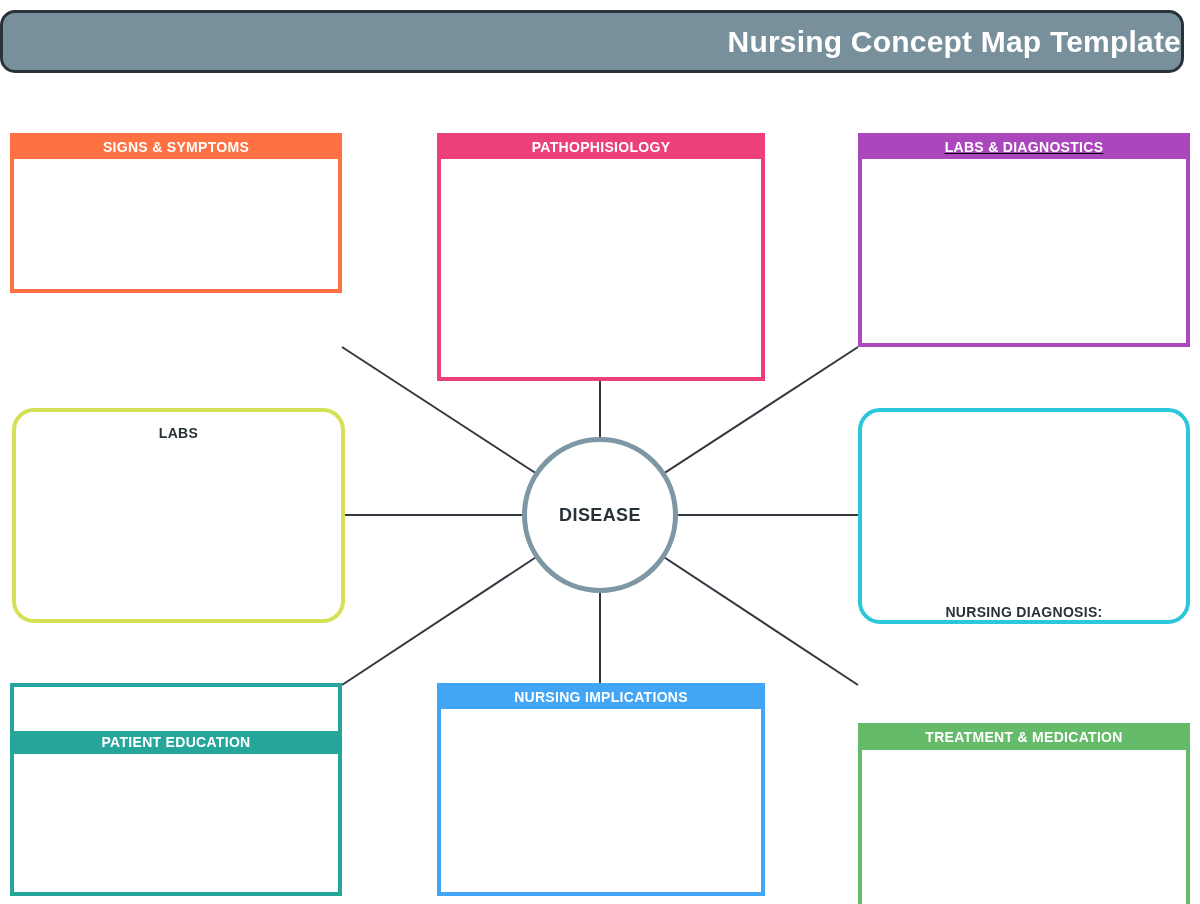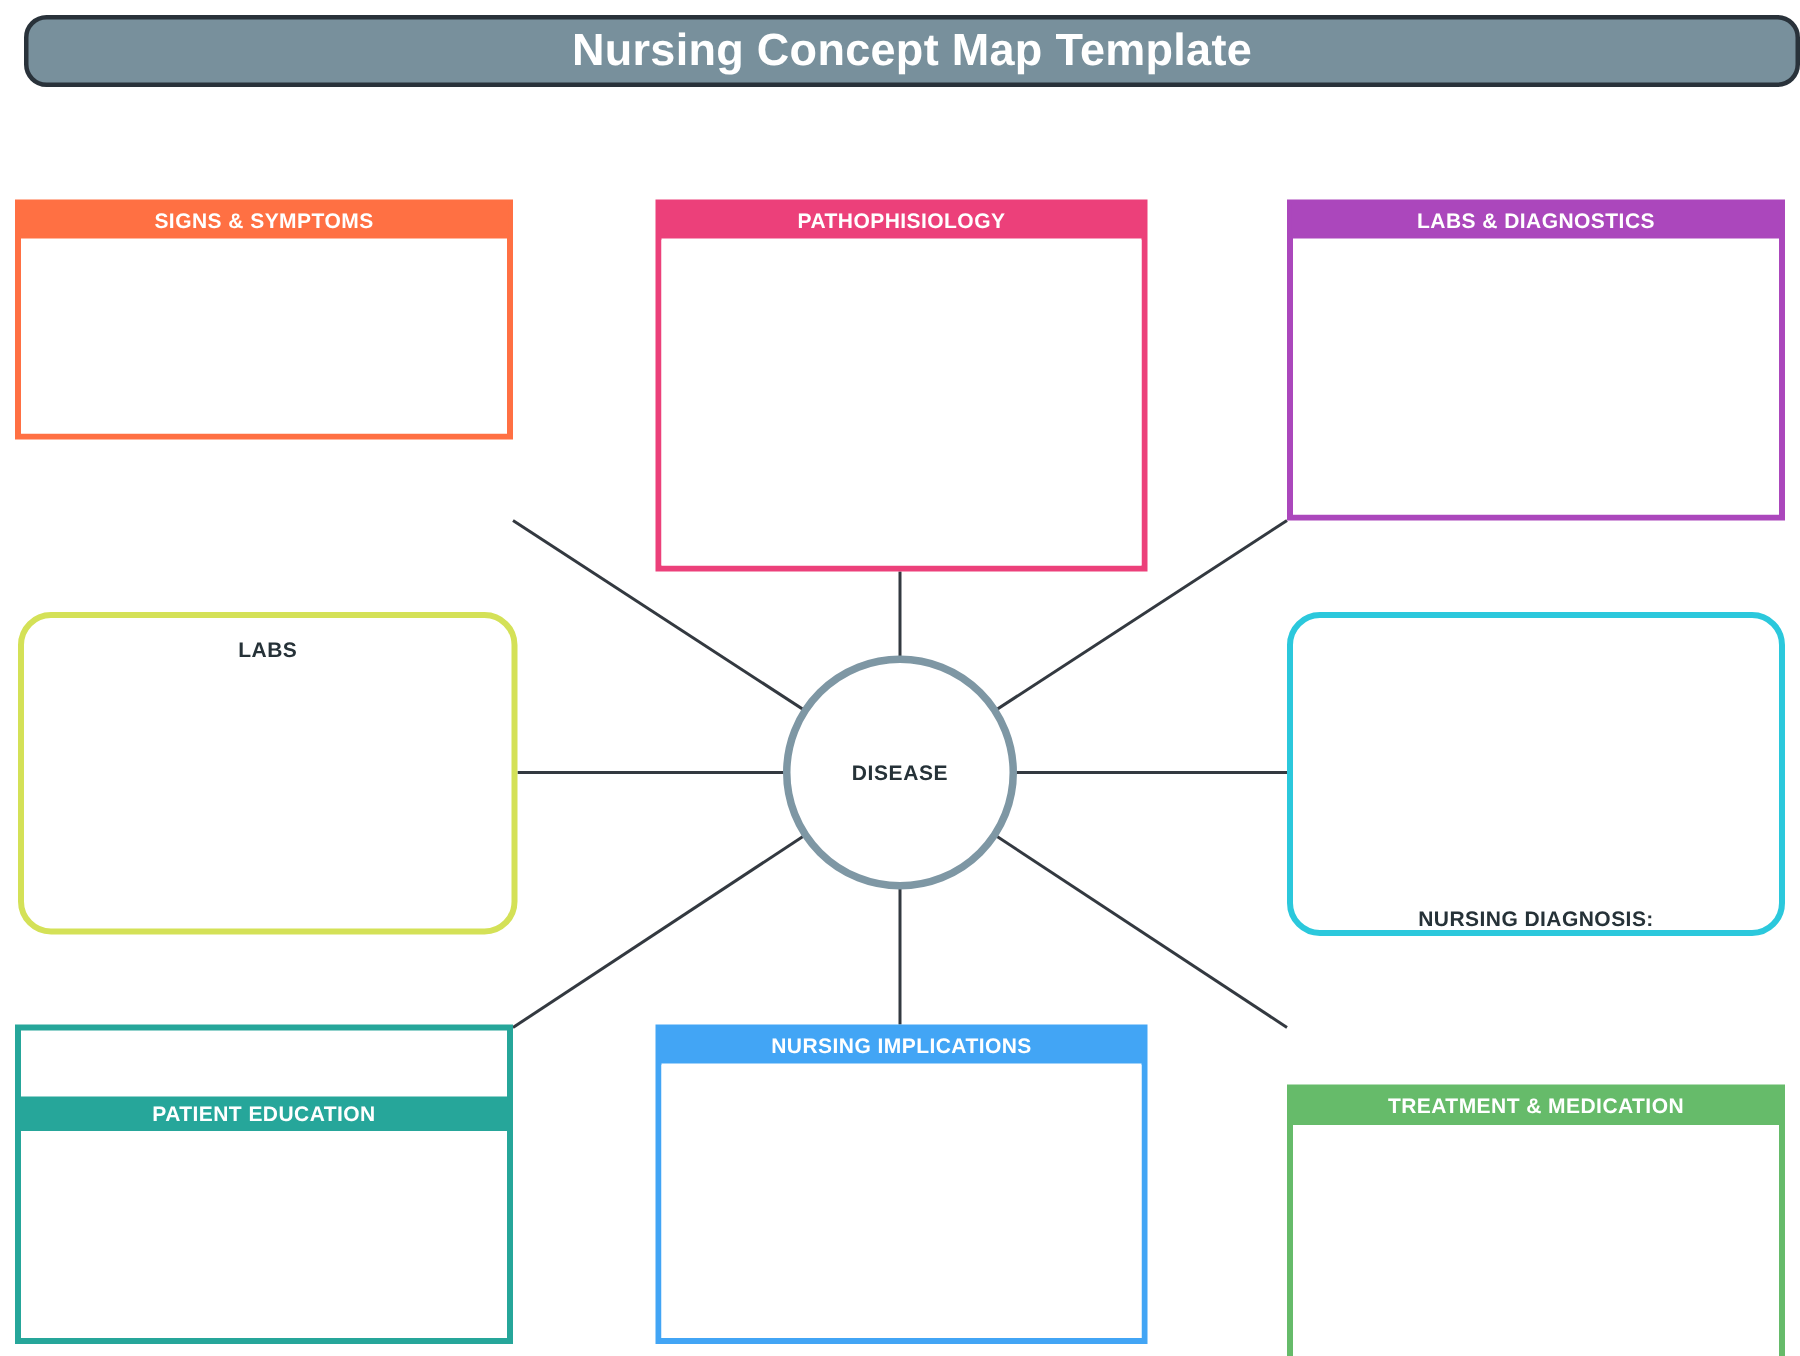--- a/index.html
+++ b/index.html
@@ -10,23 +10,23 @@
     position: relative; overflow: hidden;
   }
   .canvas { position: absolute; inset: 0; width: 1200px; height: 904px; }
 
   
   #connector-svg { position: absolute; left: 0; top: 0; z-index: 1; }
   #connector-svg line { stroke-width: 2; }
 
   
   .title-bar {
-    position: absolute; left: 16px; top: 10px; width: 1184px; height: 48px;
+    position: absolute; left: 0; top: 10px; width: 1184px; height: 63px;
     border: 3px solid #29323A; border-radius: 15px;
-    display: flex; align-items: center; justify-content: center;
+    display: flex; align-items: center; justify-content: flex-end;
     z-index: 2;
   }
   .title {
     color: #ffffff; font-size: 30px; font-weight: 800; letter-spacing: 0.2px;
   }
 
   
   .box { position: absolute; z-index: 2; background: #ffffff; }
 
   
@@ -47,36 +47,36 @@
     display: flex; justify-content: center;
   }
   .box-b-title {
     margin-top: 13px;
     color: #263238; font-size: 14px; font-weight: 800; letter-spacing: 0.3px;
   }
 
   
   .pos-signs        { left: 10px;  top: 133px; width: 332px; height: 160px; }
   .pos-patho        { left: 437px; top: 133px; width: 328px; height: 248px; }
-  .pos-labs         { left: 858px; top: 133px; width: 332px; height: 214px; }
+  .pos-labs         { left: 858px; top: 133px; width: 332px; height: 214px; text-decoration: underline; }
   .pos-other        { left: 12px;  top: 408px; width: 333px; height: 215px; }
   .pos-nursing-diag { left: 858px; top: 408px; width: 332px; height: 216px; align-items: flex-end; }
   .pos-patient-edu  { left: 10px;  top: 683px; width: 332px; height: 213px; }
   .pos-implications { left: 437px; top: 683px; width: 328px; height: 213px; }
   .pos-treatment    { left: 858px; top: 723px; width: 332px; height: 211px; gap: 28px; }
 
   
   .disease-circle {
     position: absolute; z-index: 3;
     left: 522px; top: 437px; width: 156px; height: 156px;
     background: #ffffff; border-style: solid; border-width: 5px; border-radius: 50%;
     display: flex; align-items: center; justify-content: center;
   }
   .disease-label {
-    color: #263238; font-size: 14px; font-weight: 800; letter-spacing: 0.4px;
+    color: #263238; font-size: 18px; font-weight: 800; letter-spacing: 0.4px;
   }
 </style>
 </head>
 <body>
 
 <div class="canvas">
 
   <svg id="connector-svg" width="1200" height="904">
     <g fill="none" style="stroke: rgb(51, 57, 64);">
       <line x1="600" y1="515" x2="342" y2="347"></line>

